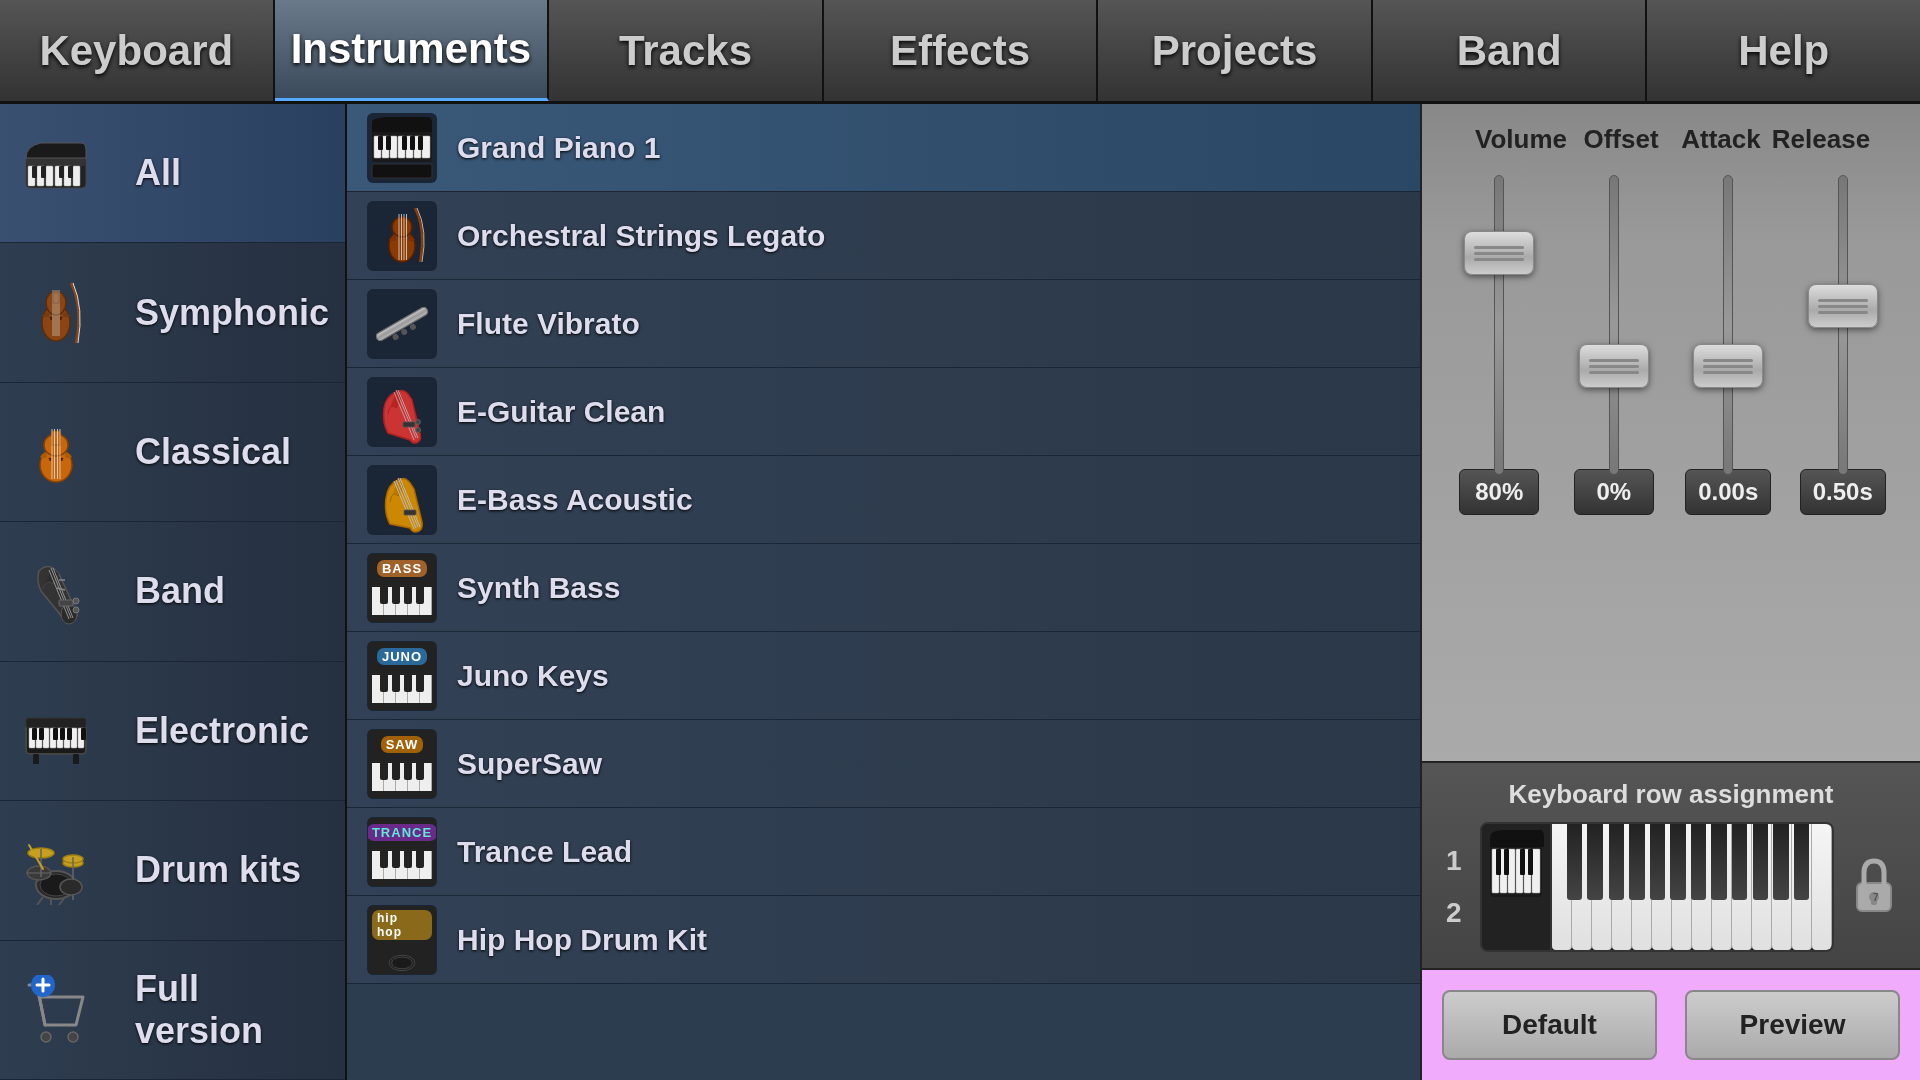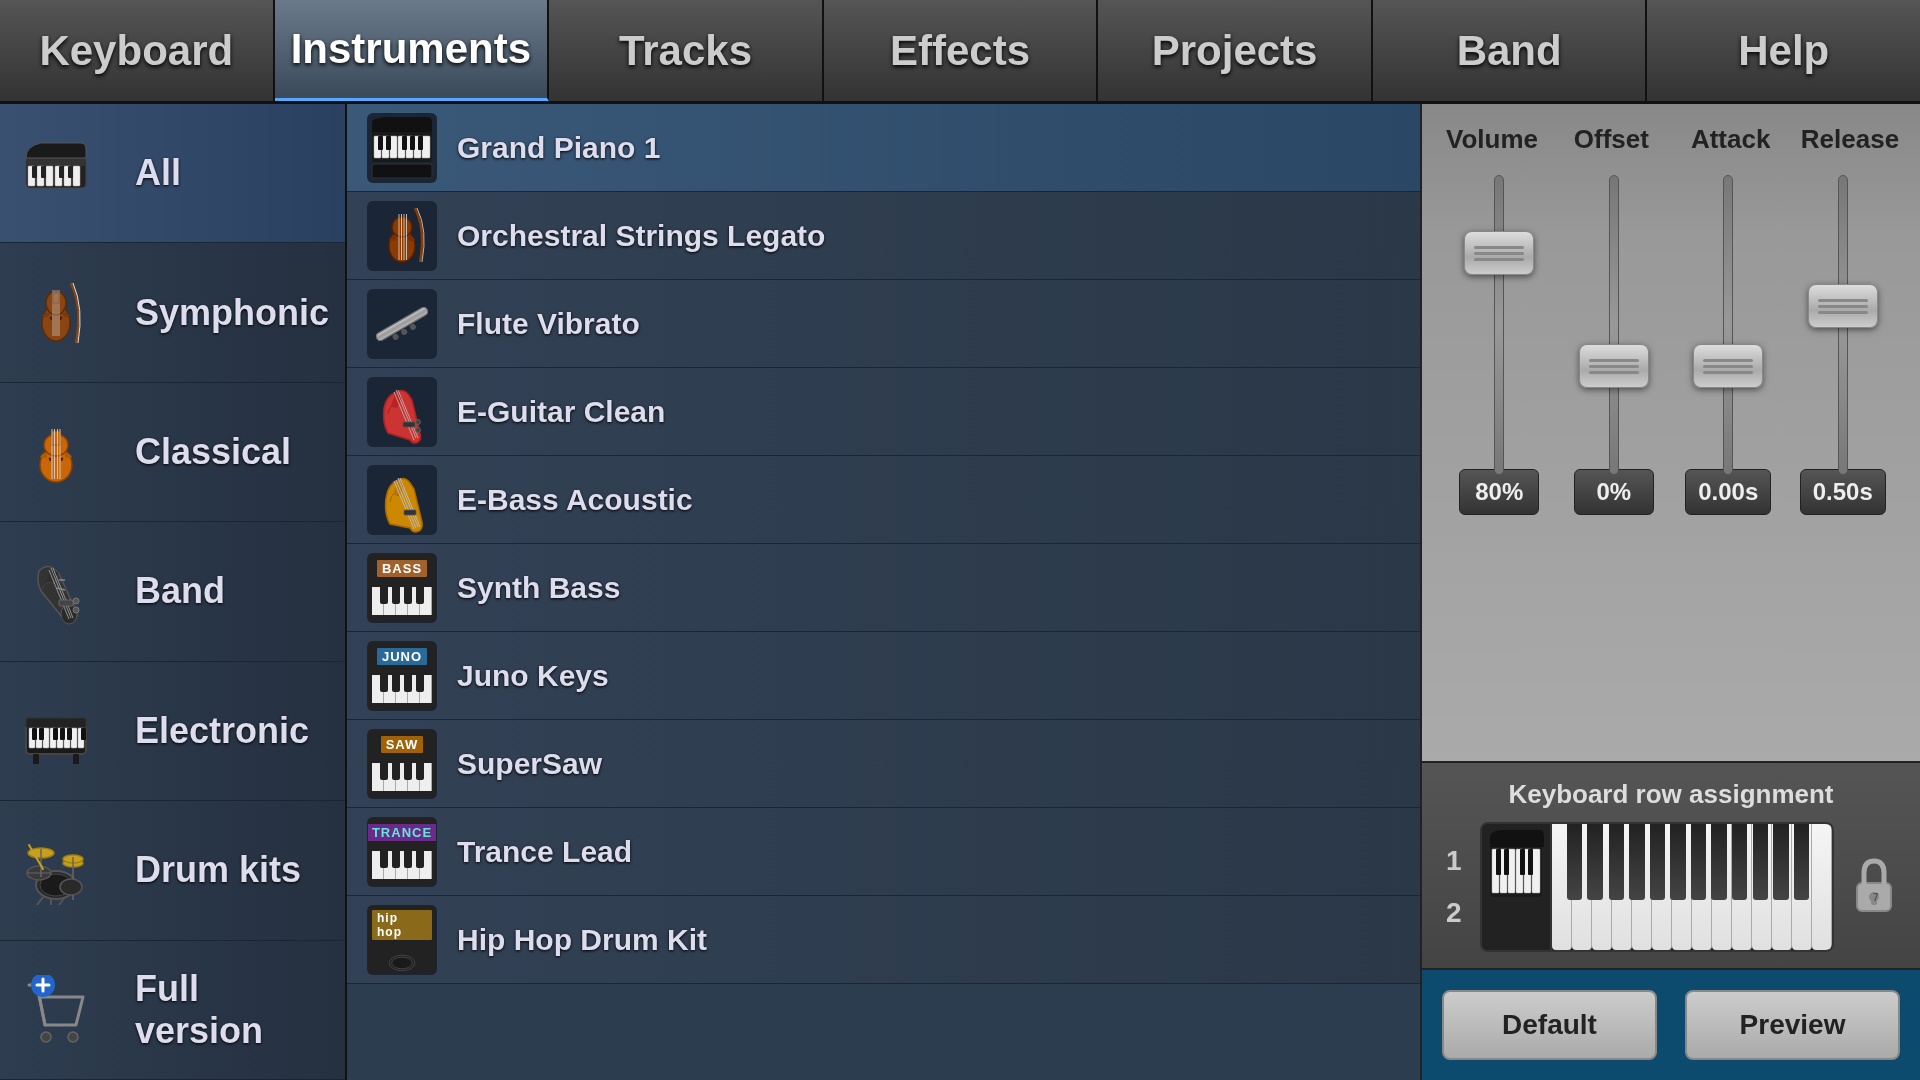--- a/index.html
+++ b/index.html
@@ -129,21 +129,21 @@
     }
 
     
     .sliders-section {
       background: linear-gradient(180deg, #888 0%, #999 20%, #aaa 100%);
       padding: 20px;
       flex: 1;
     }
     .sliders-header {
       display: flex;
-      justify-content: space-between;
+      justify-content: center;
       margin-bottom: 10px;
     }
     .slider-col-label {
       font-size: 26px;
       font-weight: bold;
       color: #222;
       width: 100px;
       text-align: center;
     }
     .sliders-container {
@@ -277,21 +277,21 @@
       justify-content: center;
       font-size: 44px;
       color: #999;
     }
 
     
     .bottom-buttons {
       display: flex;
       gap: 28px;
       padding: 20px;
-      background: #0c4a6e;
+      background: #f0abfc;
       border-top: 2px solid #222;
     }
     .action-btn {
       flex: 1;
       height: 70px;
       background: linear-gradient(180deg, #ccc 0%, #aaa 100%);
       border: 2px solid #888;
       border-radius: 8px;
       font-size: 28px;
       font-weight: bold;
@@ -317,21 +317,21 @@
       height: 68px;
       justify-content: center;
       overflow: hidden;
     }
     .synth-badge .badge-label {
       font-size: 13px;
       font-weight: bold;
       color: #ddd;
       background: #556;
       padding: 1px 5px;
-      border-radius: 1px;
+      border-radius: 7px;
       margin-bottom: 10px;
       letter-spacing: 1px;
     }
     .synth-badge.brass .badge-label { background: #a0622a; color: #fff; }
     .synth-badge.juno .badge-label { background: #2a6a9a; color: #fff; }
     .synth-badge.saw .badge-label { background: #a16207; color: #fff; }
     .synth-badge.trance .badge-label { background: #6a2a8a; color: #5eead4; }
     .synth-badge.hiphop .badge-label { background: #8a6a1a; color: #fff; font-size: 11px; }
     .mini-keys {
       display: flex;

